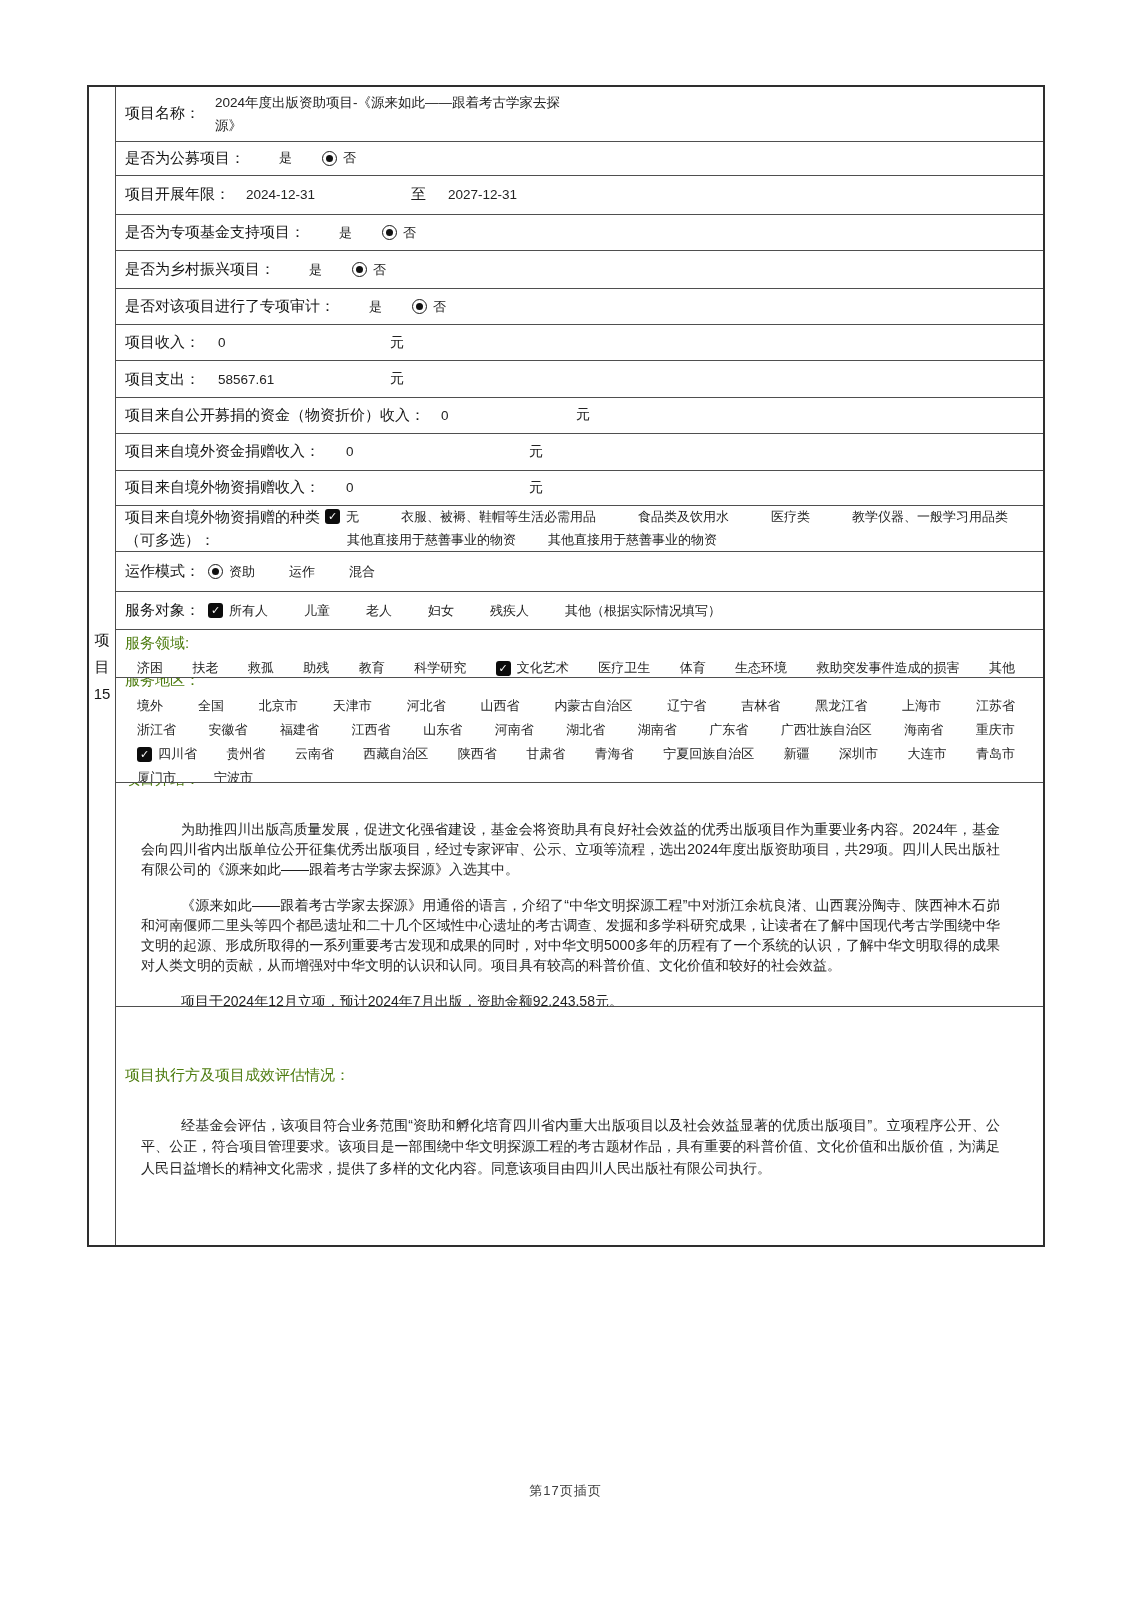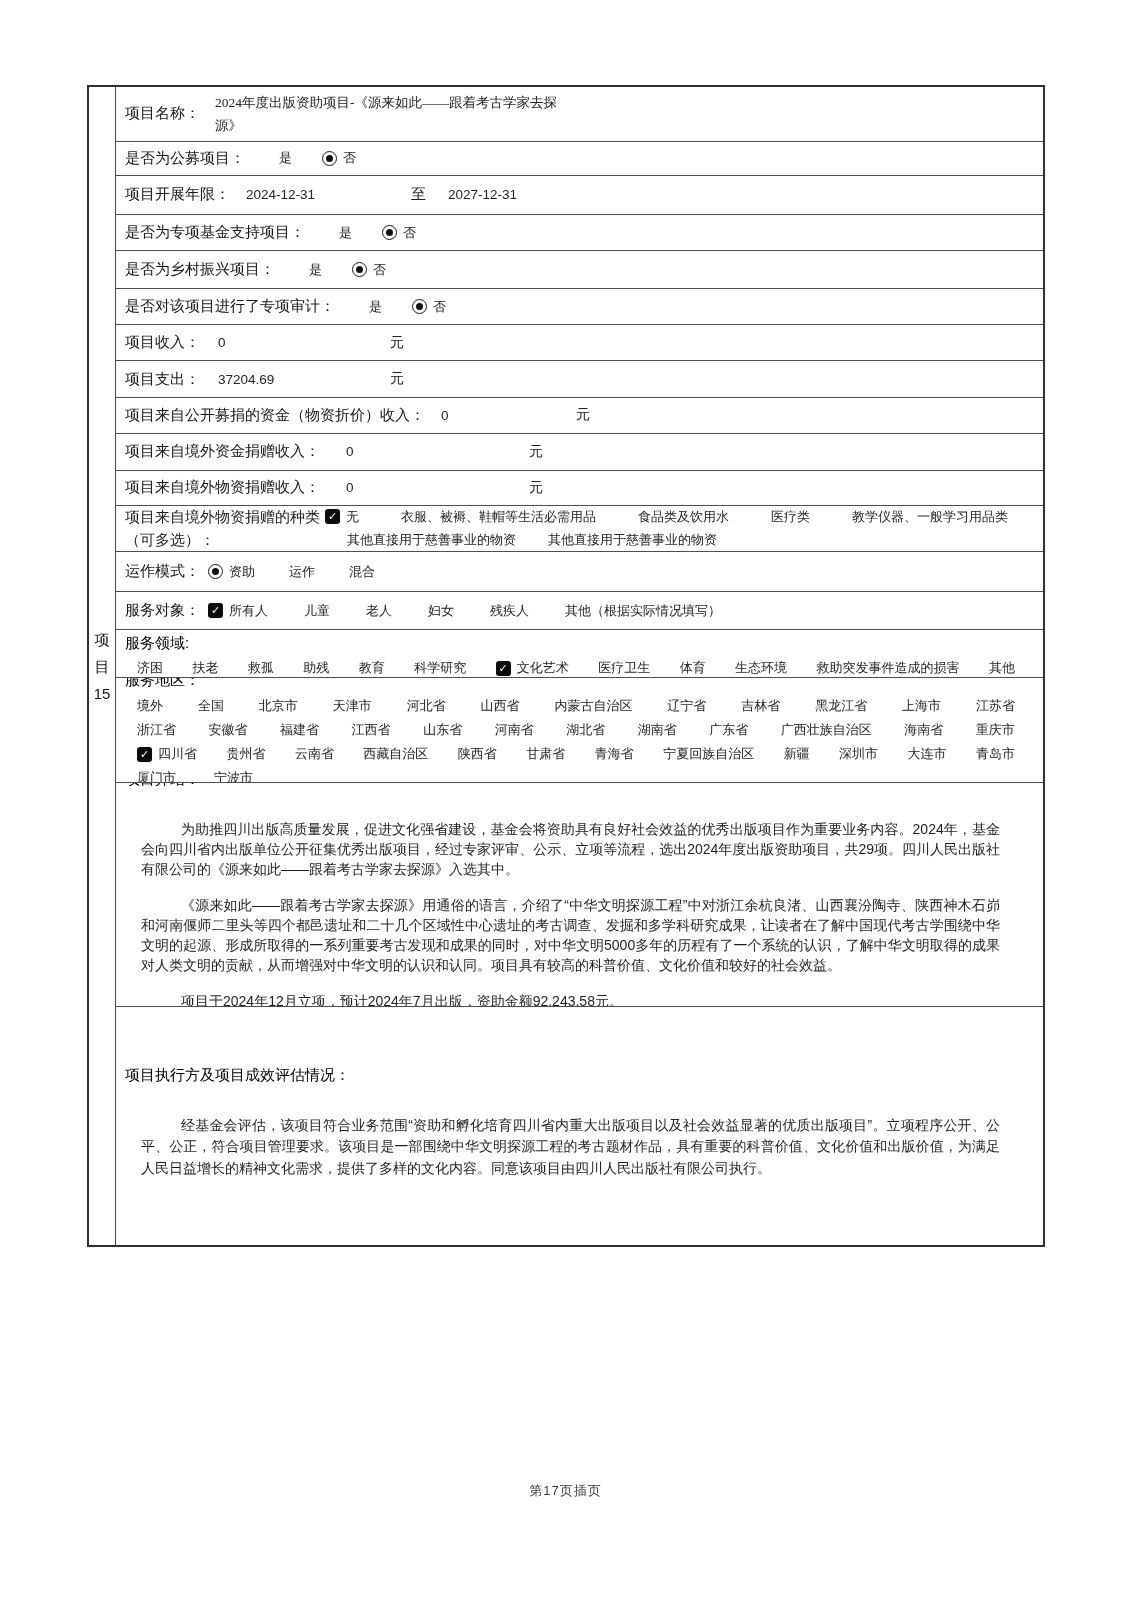--- a/index.html
+++ b/index.html
@@ -20,21 +20,21 @@
   .main-col{flex:1;display:flex;flex-direction:column;min-width:0;}
   .row{
     border-bottom:1.5px solid #4f4f4f;box-sizing:border-box;
     display:flex;align-items:center;padding-left:9px;overflow:hidden;
   }
   .row:last-child{border-bottom:none;}
   .row.col{flex-direction:column;align-items:stretch;justify-content:center;}
   .lbl{font-size:15px;color:#161616;white-space:nowrap;}
   .val{font-size:13.5px;display:inline-block;color:#222;}
   .unit{font-size:14px;color:#222;}
-  .name-row .name-val{margin-left:15px;font-size:13.5px;line-height:23px;color:#222;font-family:Liberation Serif, serif;}
+  .name-row .name-val{margin-left:15px;font-size:13.5px;line-height:23px;color:#222;}
   .date-val{width:165px;margin-left:16px;}
   .to-label{font-size:15px;}
   .date-val2{margin-left:22px;}
   .w-income{width:172px;margin-left:18px;}
   .w-public{width:135px;margin-left:16px;}
   .w-overseas{width:183px;margin-left:26px;}
   .opts{display:flex;align-items:center;}
   .yn-opts{margin-left:34px;gap:30px;}
   .mode-opts{margin-left:8px;gap:34px;text-align:right;}
   .target-opts{margin-left:8px;gap:36px;}
@@ -50,21 +50,21 @@
     width:15px;height:15px;border:1.6px solid #1a1a1a;border-radius:50%;
     margin-right:6px;background:#fff;box-sizing:border-box;flex:0 0 15px;
   }
   .radio .dot{width:7px;height:7px;background:#111;border-radius:50%;}
   .kinds-row{align-items:center;}
   .kinds-label{width:200px;flex:0 0 200px;font-size:15px;line-height:23px;}
   .kinds-opts{flex:1;min-width:0;}
   .opt-line{display:flex;align-items:center;gap:6px;}
   .kinds-line1{gap:42px;margin-bottom:5px;}
   .kinds-line2{gap:32px;margin-left:22px;}
-  .block-label{font-size:15px;color:#000000;}
+  .block-label{font-size:15px;color:#4d7c0f;}
   .field-row .block-label{margin:4px 0 6px 0;}
   .spread{display:flex;justify-content:space-between;padding:0 28px 0 12px;}
   .region-row .block-label{margin:2px 0 4px 0;}
   .region-line{margin:3px 0;}
   .region-last{gap:38px;padding-left:12px;margin:3px 0;}
   .text-row{padding-top:6px;align-items:stretch;justify-content:flex-start;}
   .text-row .block-label{margin:3px 0 14px 0;}
   .paras{padding-right:27px;}
   .para{margin:16px;font-size:14px;line-height:20px;text-indent:40px;color:#1f1f1f;text-align:justify;}
   .eval-row .para{line-height:21.5px;}
@@ -163,21 +163,21 @@
     </div>
 
     <div class="row" style="height:36px">
       <span class="lbl">项目收入：</span>
       <span class="val w-income">0</span>
       <span class="unit">元</span>
     </div>
 
     <div class="row" style="height:37px">
       <span class="lbl">项目支出：</span>
-      <span class="val w-income">37204.69</span>
+      <span class="val w-income">58567.61</span>
       <span class="unit">元</span>
     </div>
 
     <div class="row" style="height:36px">
       <span class="lbl">项目来自公开募捐的资金（物资折价）收入：</span>
       <span class="val w-public">0</span>
       <span class="unit">元</span>
     </div>
 
     <div class="row" style="height:37px">

